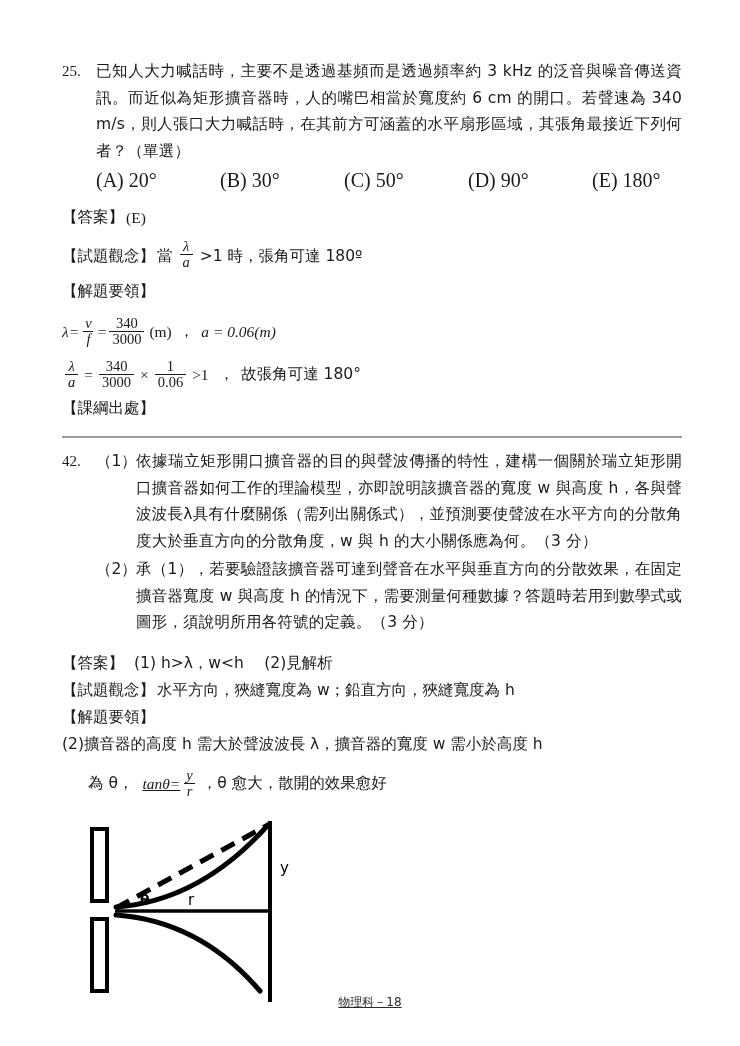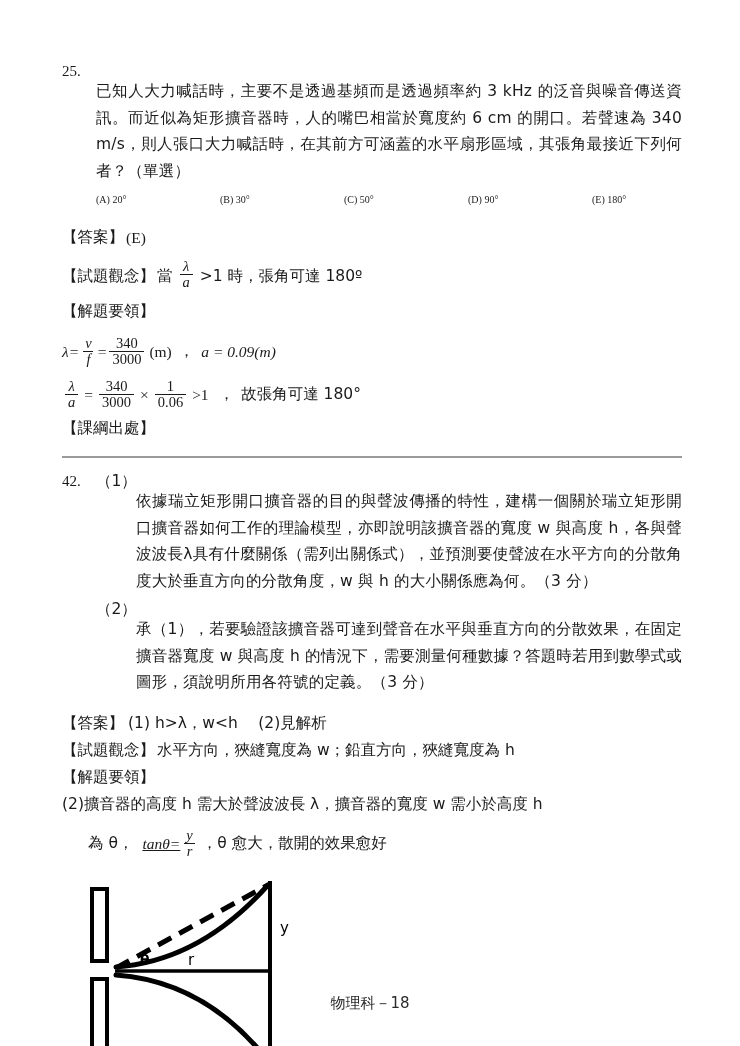--- a/index.html
+++ b/index.html
@@ -47,29 +47,28 @@
   .qbody {
     flex: 1 1 auto;
   }
   .ptext {
     font-size: 15.5px;
     line-height: 26.5px;
     text-align: justify;
     text-justify: inter-ideograph;
     font-family: "DejaVu Sans", "Liberation Sans", sans-serif;
     letter-spacing: 0.2px;
-    margin-top: 20px;
   }
 
   
   .options {
     display: flex;
     margin-top: 4px;
     font-family: "Liberation Serif", serif;
-    font-size: 10px;
+    font-size: 20px;
     line-height: 24px;
   }
   .opt { width: 124px; flex: 0 0 124px; }
 
   
   .lbl-line {
     font-size: 15.5px;
     line-height: 27px;
     font-family: "DejaVu Sans", "Liberation Sans", sans-serif;
     display: flex;
@@ -141,23 +140,24 @@
   }
   svg { display: block; }
 
   
   .footer {
     position: absolute;
     left: 0;
     top: 994px;
     width: 740px;
     text-align: center;
-    font-size: 15px;
+    font-size: 12px;
     font-family: "DejaVu Sans", "Liberation Sans", sans-serif;
     color: #2a2a2a;
+    text-decoration: underline;
   }
 </style>
 </head>
 <body>
 
 <div class="page">
   <div class="content">
 
     <div class="row">
       <div class="qnum">25.</div>
@@ -201,21 +201,21 @@
         <span class="num v">v</span>
         <span class="den v">f</span>
       </span>
       <span>=</span>
       <span class="frac">
         <span class="num">340</span>
         <span class="den">3000</span>
       </span>
       <span style="margin-left:2px;">(m)</span>
       <span class="sep-dot">，</span>
-      <span class="v">a = 0.09(m)</span>
+      <span class="v">a = 0.06(m)</span>
     </div>
 
     <div class="mathrow math">
       <span class="frac">
         <span class="num v">λ</span>
         <span class="den v">a</span>
       </span>
       <span class="op">=</span>
       <span class="frac">
         <span class="num">340</span>
@@ -246,21 +246,21 @@
         </div>
         <div class="sub-row" style="margin-top:2px;">
           <div class="sub-mark">（2）</div>
           <div class="sub-body ptext">承（1），若要驗證該擴音器可達到聲音在水平與垂直方向的分散效果，在固定擴音器寬度 w 與高度 h 的情況下，需要測量何種數據？答題時若用到數學式或圖形，須說明所用各符號的定義。（3 分）</div>
         </div>
       </div>
     </div>
 
     <div class="lbl-line" style="margin-top:14px;">
       <span class="lbl">【答案】</span>
-      <span class="lbl" style="margin-left:4px;">(1) h&gt;λ，w&lt;h　 (2)見解析</span>
+      <span class="lbl" style="margin-left:10px;">(1) h&gt;λ，w&lt;h　 (2)見解析</span>
     </div>
 
     <div class="lbl-line">
       <span class="lbl">【試題觀念】</span>
       <span class="lbl" style="margin-left:2px;">水平方向，狹縫寬度為 w；鉛直方向，狹縫寬度為 h</span>
     </div>
 
     <div class="lbl-line">
       <span class="lbl">【解題要領】</span>
     </div>

